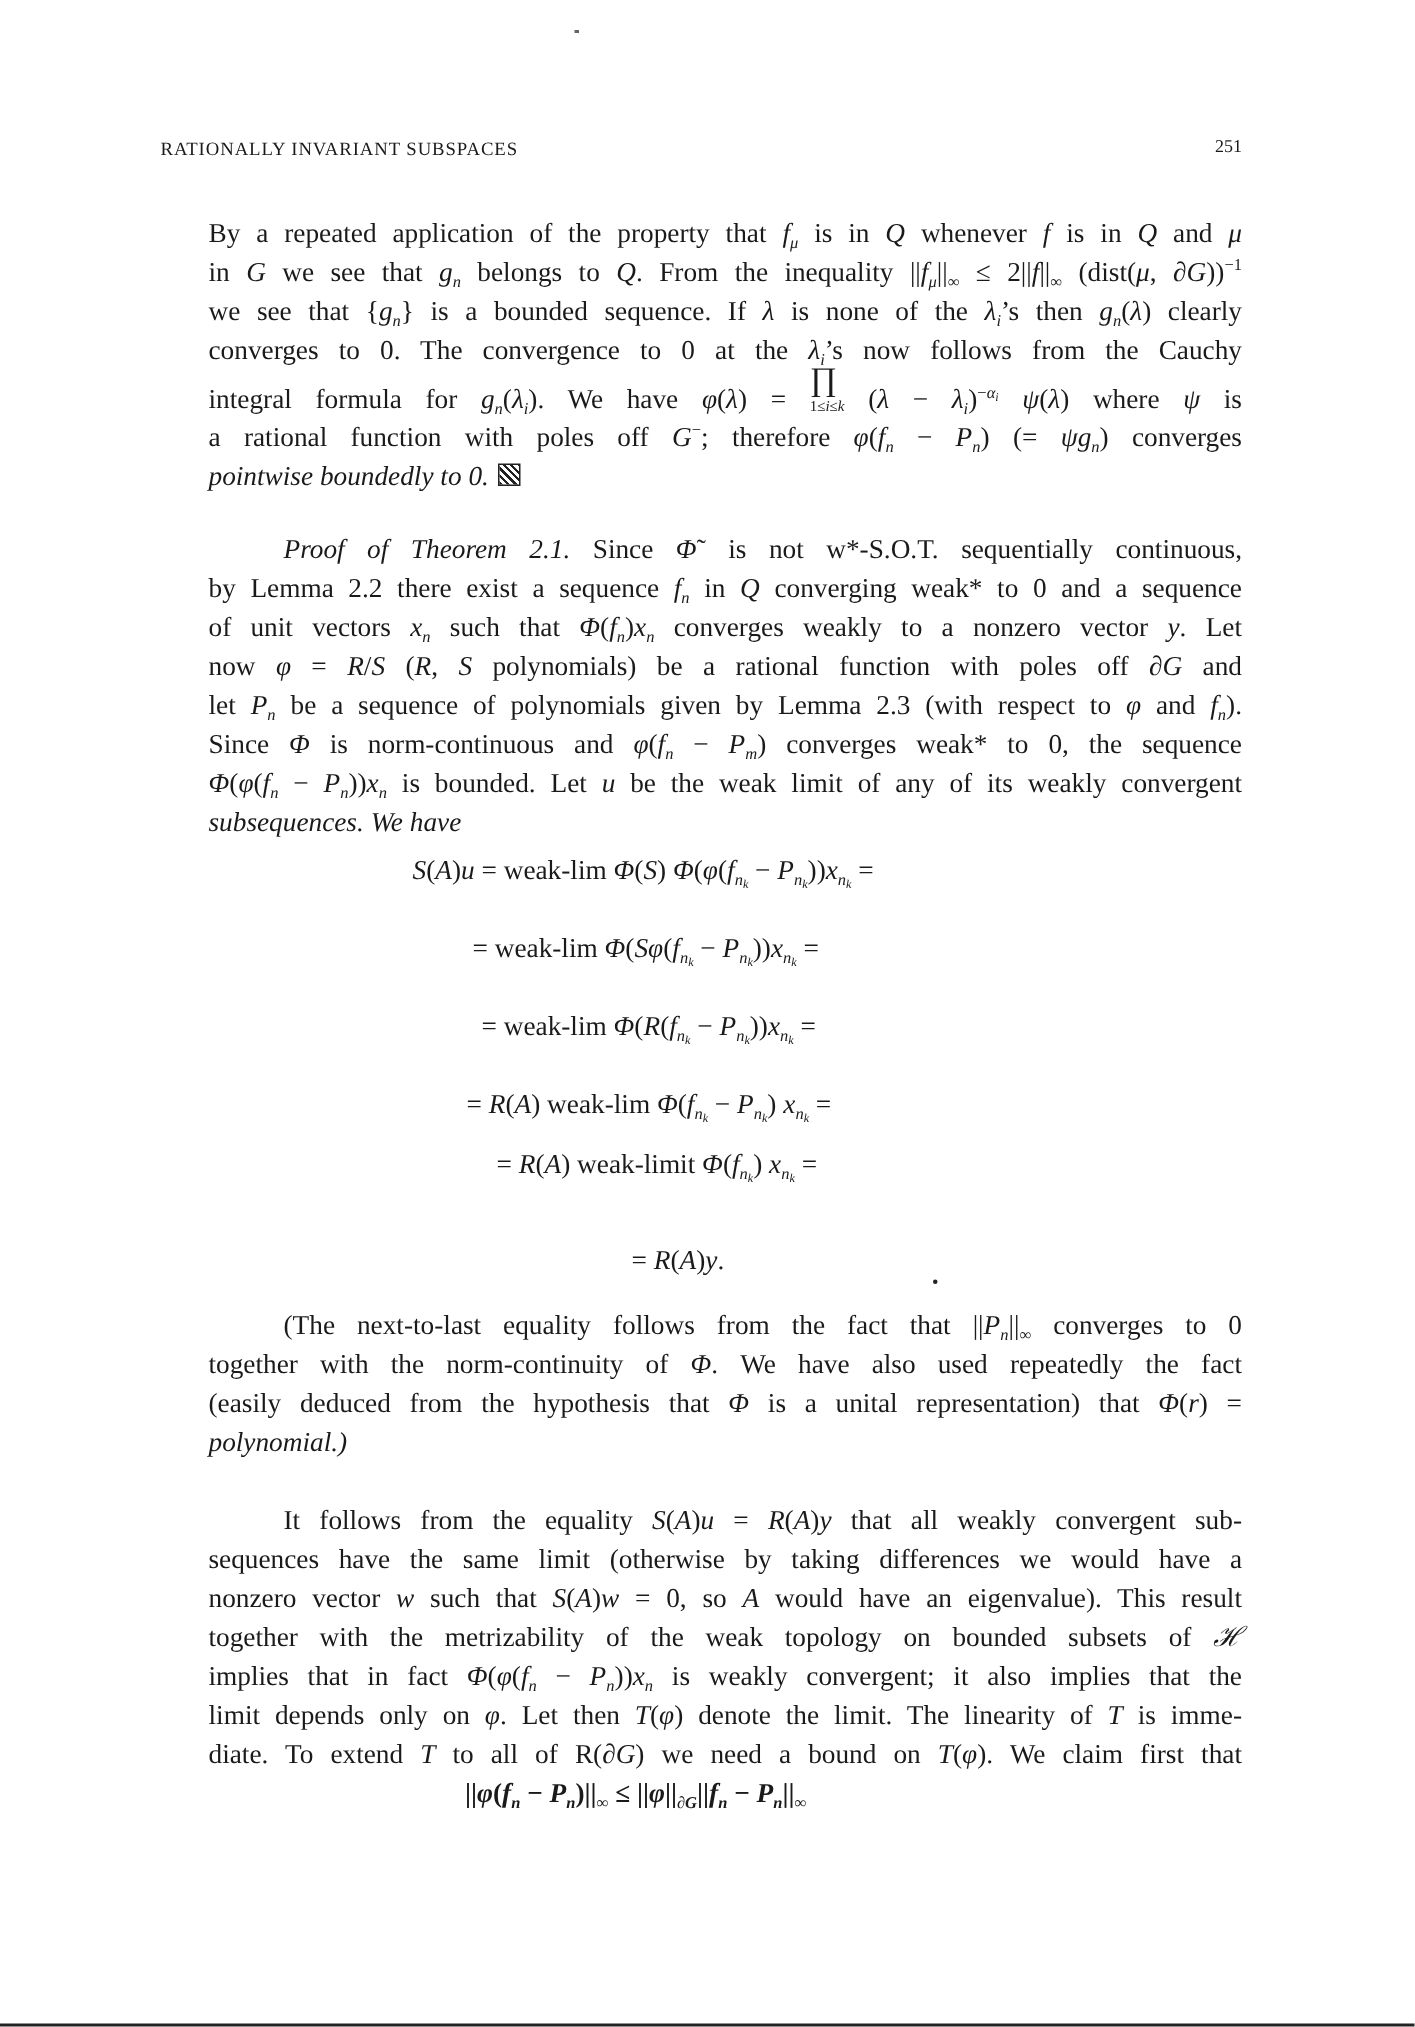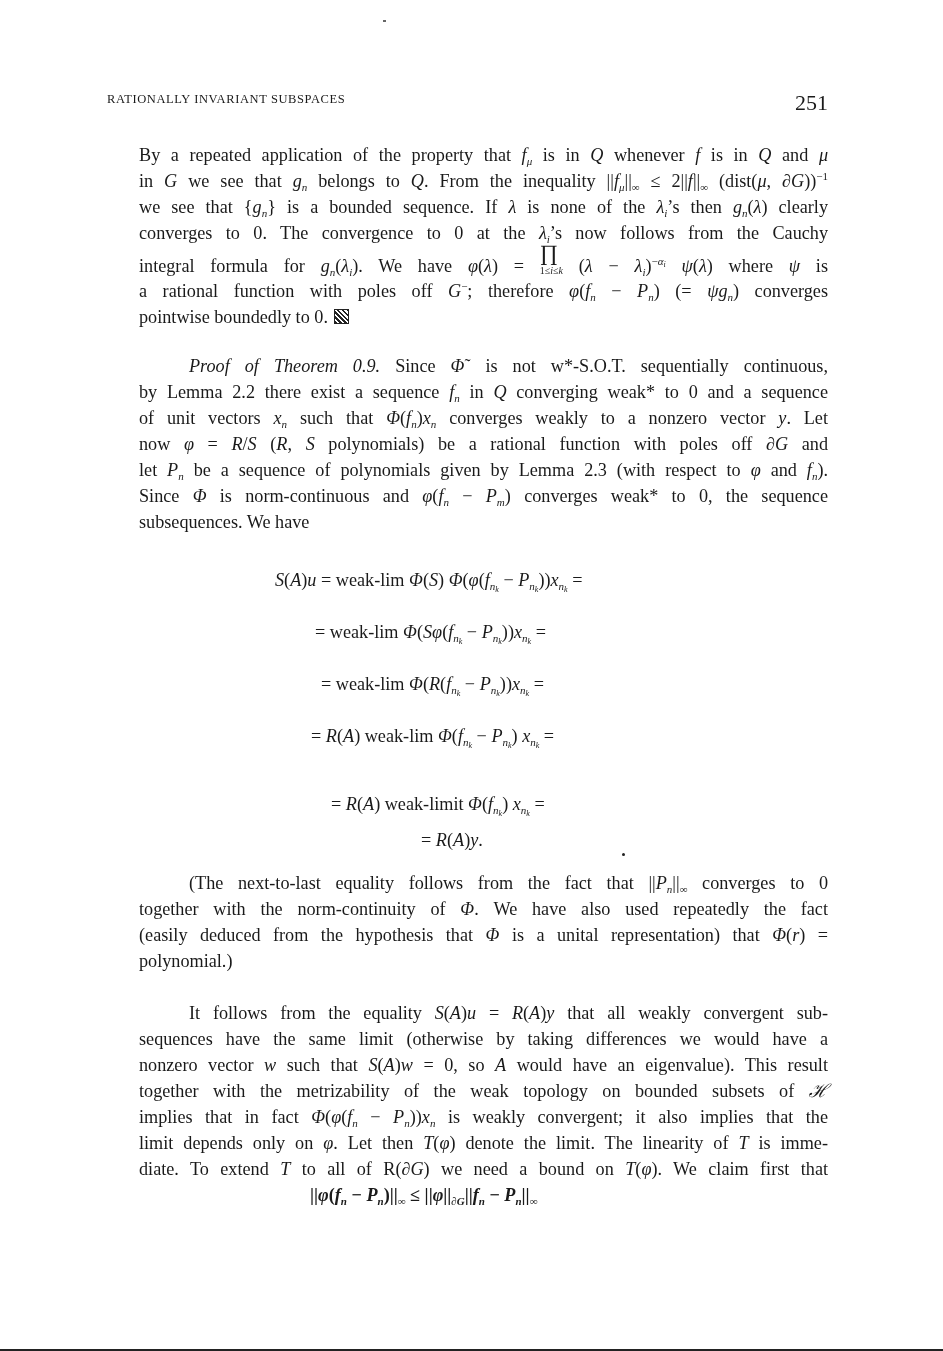--- a/index.html
+++ b/index.html
@@ -7,27 +7,27 @@
     width: 943px; height: 1351px; position: relative; overflow: hidden;
     font-family: "Liberation Serif", "DejaVu Serif", serif;
     color: #1a1a1a;
   }
   .page { position: absolute; left: 0; top: 0; width: 943px; height: 1351px; }
   .speck { position: absolute; left: 383px; top: 20px; width: 3px; height: 2px; background: #666; }
   .running-head {
     position: absolute; left: 107px; top: 92px; width: 721px;
     font-size: 12.5px; letter-spacing: 0.6px;
   }
-  .page-number { position: absolute; right: 0; top: -2px; font-size: 22px; letter-spacing: 0; margin-left: 32px; }
+  .page-number { position: absolute; right: 0; top: -2px; font-size: 12px; letter-spacing: 0; margin-left: 32px; }
   .text {
     position: absolute; left: 107px; width: 721px;
     font-size: 18.2px; line-height: 26px; text-align: justify;
   }
   .line { display: block; white-space: nowrap; text-align: justify; text-align-last: justify; height: 26px; margin-left: 32px; }
-  .line.last { text-align-last: left; }
+  .line.last { text-align-last: left; font-style: italic; }
   .indent { padding-left: 50px; }
   .p1 { top: 142px; }
   .p2 { top: 353px; }
   .eqs { position: absolute; left: 107px; width: 721px; top: 570px; font-size: 18.2px; }
   .eq { position: absolute; white-space: nowrap; }
   .p3 { top: 870px; }
   .p4 { top: 1000px; }
   .final-eq { position: absolute; top: 1185px; left: 310px; font-size: 18.2px; white-space: nowrap; font-weight: bold; }
   i { font-style: italic; }
   sub { font-size: 11px; vertical-align: -4px; line-height: 0; }
@@ -55,35 +55,36 @@
     <span class="line">By a repeated application of the property that <i>f</i><sub><i>μ</i></sub> is in <i>Q</i> whenever <i>f</i> is in <i>Q</i> and <i>μ</i></span>
     <span class="line">in <i>G</i> we see that <i>g</i><sub><i>n</i></sub> belongs to <i>Q</i>. From the inequality ||<i>f</i><sub><i>μ</i></sub>||<sub>∞</sub> ≤ 2||<i>f</i>||<sub>∞</sub> (dist(<i>μ</i>, ∂<i>G</i>))<sup>−1</sup></span>
     <span class="line">we see that {<i>g</i><sub><i>n</i></sub>} is a bounded sequence. If <i>λ</i> is none of the <i>λ</i><sub><i>i</i></sub>’s then <i>g</i><sub><i>n</i></sub>(<i>λ</i>) clearly</span>
     <span class="line">converges to 0. The convergence to 0 at the <i>λ</i><sub><i>i</i></sub>’s now follows from the Cauchy</span>
     <span class="line">integral formula for <i>g</i><sub><i>n</i></sub>(<i>λ</i><sub><i>i</i></sub>). We have <i>φ</i>(<i>λ</i>) = <span style="display:inline-block;text-align:center;vertical-align:-2px;line-height:14px;"><span style="font-size:22px;">∏</span><br><span style="font-size:10px;">1≤<i>i</i>≤<i>k</i></span></span> (<i>λ</i> − <i>λ</i><sub><i>i</i></sub>)<sup>−<i>α</i><sub style="font-size:8px;vertical-align:-2px;"><i>i</i></sub></sup> <i>ψ</i>(<i>λ</i>) where <i>ψ</i> is</span>
     <span class="line" style="margin-top:6px;">a rational function with poles off <i>G</i><sup>−</sup>; therefore <i>φ</i>(<i>f</i><sub><i>n</i></sub> − <i>P</i><sub><i>n</i></sub>) (= <i>ψg</i><sub><i>n</i></sub>) converges</span>
     <span class="line last">pointwise boundedly to 0.<span class="qed"></span></span>
   </div>
 
   <div class="text p2">
-    <span class="line indent"><i>Proof of Theorem 0.9.</i> Since <i>Φ</i>˜ is not w*-S.O.T. sequentially continuous,</span>
+    <span class="line indent"><i>Proof of Theorem 2.1.</i> Since <i>Φ</i>˜ is not w*-S.O.T. sequentially continuous,</span>
     <span class="line">by Lemma 2.2 there exist a sequence <i>f</i><sub><i>n</i></sub> in <i>Q</i> converging weak* to 0 and a sequence</span>
     <span class="line">of unit vectors <i>x</i><sub><i>n</i></sub> such that <i>Φ</i>(<i>f</i><sub><i>n</i></sub>)<i>x</i><sub><i>n</i></sub> converges weakly to a nonzero vector <i>y</i>. Let</span>
     <span class="line">now <i>φ</i> = <i>R</i>/<i>S</i> (<i>R</i>, <i>S</i> polynomials) be a rational function with poles off ∂<i>G</i> and</span>
     <span class="line">let <i>P</i><sub><i>n</i></sub> be a sequence of polynomials given by Lemma 2.3 (with respect to <i>φ</i> and <i>f</i><sub><i>n</i></sub>).</span>
     <span class="line">Since <i>Φ</i> is norm-continuous and <i>φ</i>(<i>f</i><sub><i>n</i></sub> − <i>P</i><sub><i>m</i></sub>) converges weak* to 0, the sequence</span>
+    <span class="line"><i>Φ</i>(<i>φ</i>(<i>f</i><sub><i>n</i></sub> − <i>P</i><sub><i>n</i></sub>))<i>x</i><sub><i>n</i></sub> is bounded. Let <i>u</i> be the weak limit of any of its weakly convergent</span>
     <span class="line last">subsequences. We have</span>
   </div>
 
   <div class="eqs">
     <span class="eq" style="left:168px;top:0;"><i>S</i>(<i>A</i>)<i>u</i> = weak-lim <i>Φ</i>(<i>S</i>) <i>Φ</i>(<i>φ</i>(<i>f</i><sub><i>n</i><sub style="font-size:8px;vertical-align:-2px;"><i>k</i></sub></sub> − <i>P</i><sub><i>n</i><sub style="font-size:8px;vertical-align:-2px;"><i>k</i></sub></sub>))<i>x</i><sub><i>n</i><sub style="font-size:8px;vertical-align:-2px;"><i>k</i></sub></sub> =</span>
     <span class="eq" style="left:208px;top:52px;">= weak-lim <i>Φ</i>(<i>Sφ</i>(<i>f</i><sub><i>n</i><sub style="font-size:8px;vertical-align:-2px;"><i>k</i></sub></sub> − <i>P</i><sub><i>n</i><sub style="font-size:8px;vertical-align:-2px;"><i>k</i></sub></sub>))<i>x</i><sub><i>n</i><sub style="font-size:8px;vertical-align:-2px;"><i>k</i></sub></sub> =</span>
     <span class="eq" style="left:214px;top:104px;">= weak-lim <i>Φ</i>(<i>R</i>(<i>f</i><sub><i>n</i><sub style="font-size:8px;vertical-align:-2px;"><i>k</i></sub></sub> − <i>P</i><sub><i>n</i><sub style="font-size:8px;vertical-align:-2px;"><i>k</i></sub></sub>))<i>x</i><sub><i>n</i><sub style="font-size:8px;vertical-align:-2px;"><i>k</i></sub></sub> =</span>
     <span class="eq" style="left:204px;top:156px;">= <i>R</i>(<i>A</i>) weak-lim <i>Φ</i>(<i>f</i><sub><i>n</i><sub style="font-size:8px;vertical-align:-2px;"><i>k</i></sub></sub> − <i>P</i><sub><i>n</i><sub style="font-size:8px;vertical-align:-2px;"><i>k</i></sub></sub>) <i>x</i><sub><i>n</i><sub style="font-size:8px;vertical-align:-2px;"><i>k</i></sub></sub> =</span>
-    <span class="eq" style="left:224px;top:224px;">= <i>R</i>(<i>A</i>) weak-limit <i>Φ</i>(<i>f</i><sub><i>n</i><sub style="font-size:8px;vertical-align:-2px;"><i>k</i></sub></sub>) <i>x</i><sub><i>n</i><sub style="font-size:8px;vertical-align:-2px;"><i>k</i></sub></sub> =</span>
+    <span class="eq" style="left:224px;top:196px;">= <i>R</i>(<i>A</i>) weak-limit <i>Φ</i>(<i>f</i><sub><i>n</i><sub style="font-size:8px;vertical-align:-2px;"><i>k</i></sub></sub>) <i>x</i><sub><i>n</i><sub style="font-size:8px;vertical-align:-2px;"><i>k</i></sub></sub> =</span>
     <span class="eq" style="left:314px;top:260px;">= <i>R</i>(<i>A</i>)<i>y</i>.</span>
   </div>
   <div class="dot"></div>
 
   <div class="text p3">
     <span class="line indent">(The next-to-last equality follows from the fact that ||<i>P</i><sub><i>n</i></sub>||<sub>∞</sub> converges to 0</span>
     <span class="line">together with the norm-continuity of <i>Φ</i>. We have also used repeatedly the fact</span>
     <span class="line">(easily deduced from the hypothesis that <i>Φ</i> is a unital representation) that <i>Φ</i>(<i>r</i>) =</span>
     <span class="line last">polynomial.)</span>
   </div>

